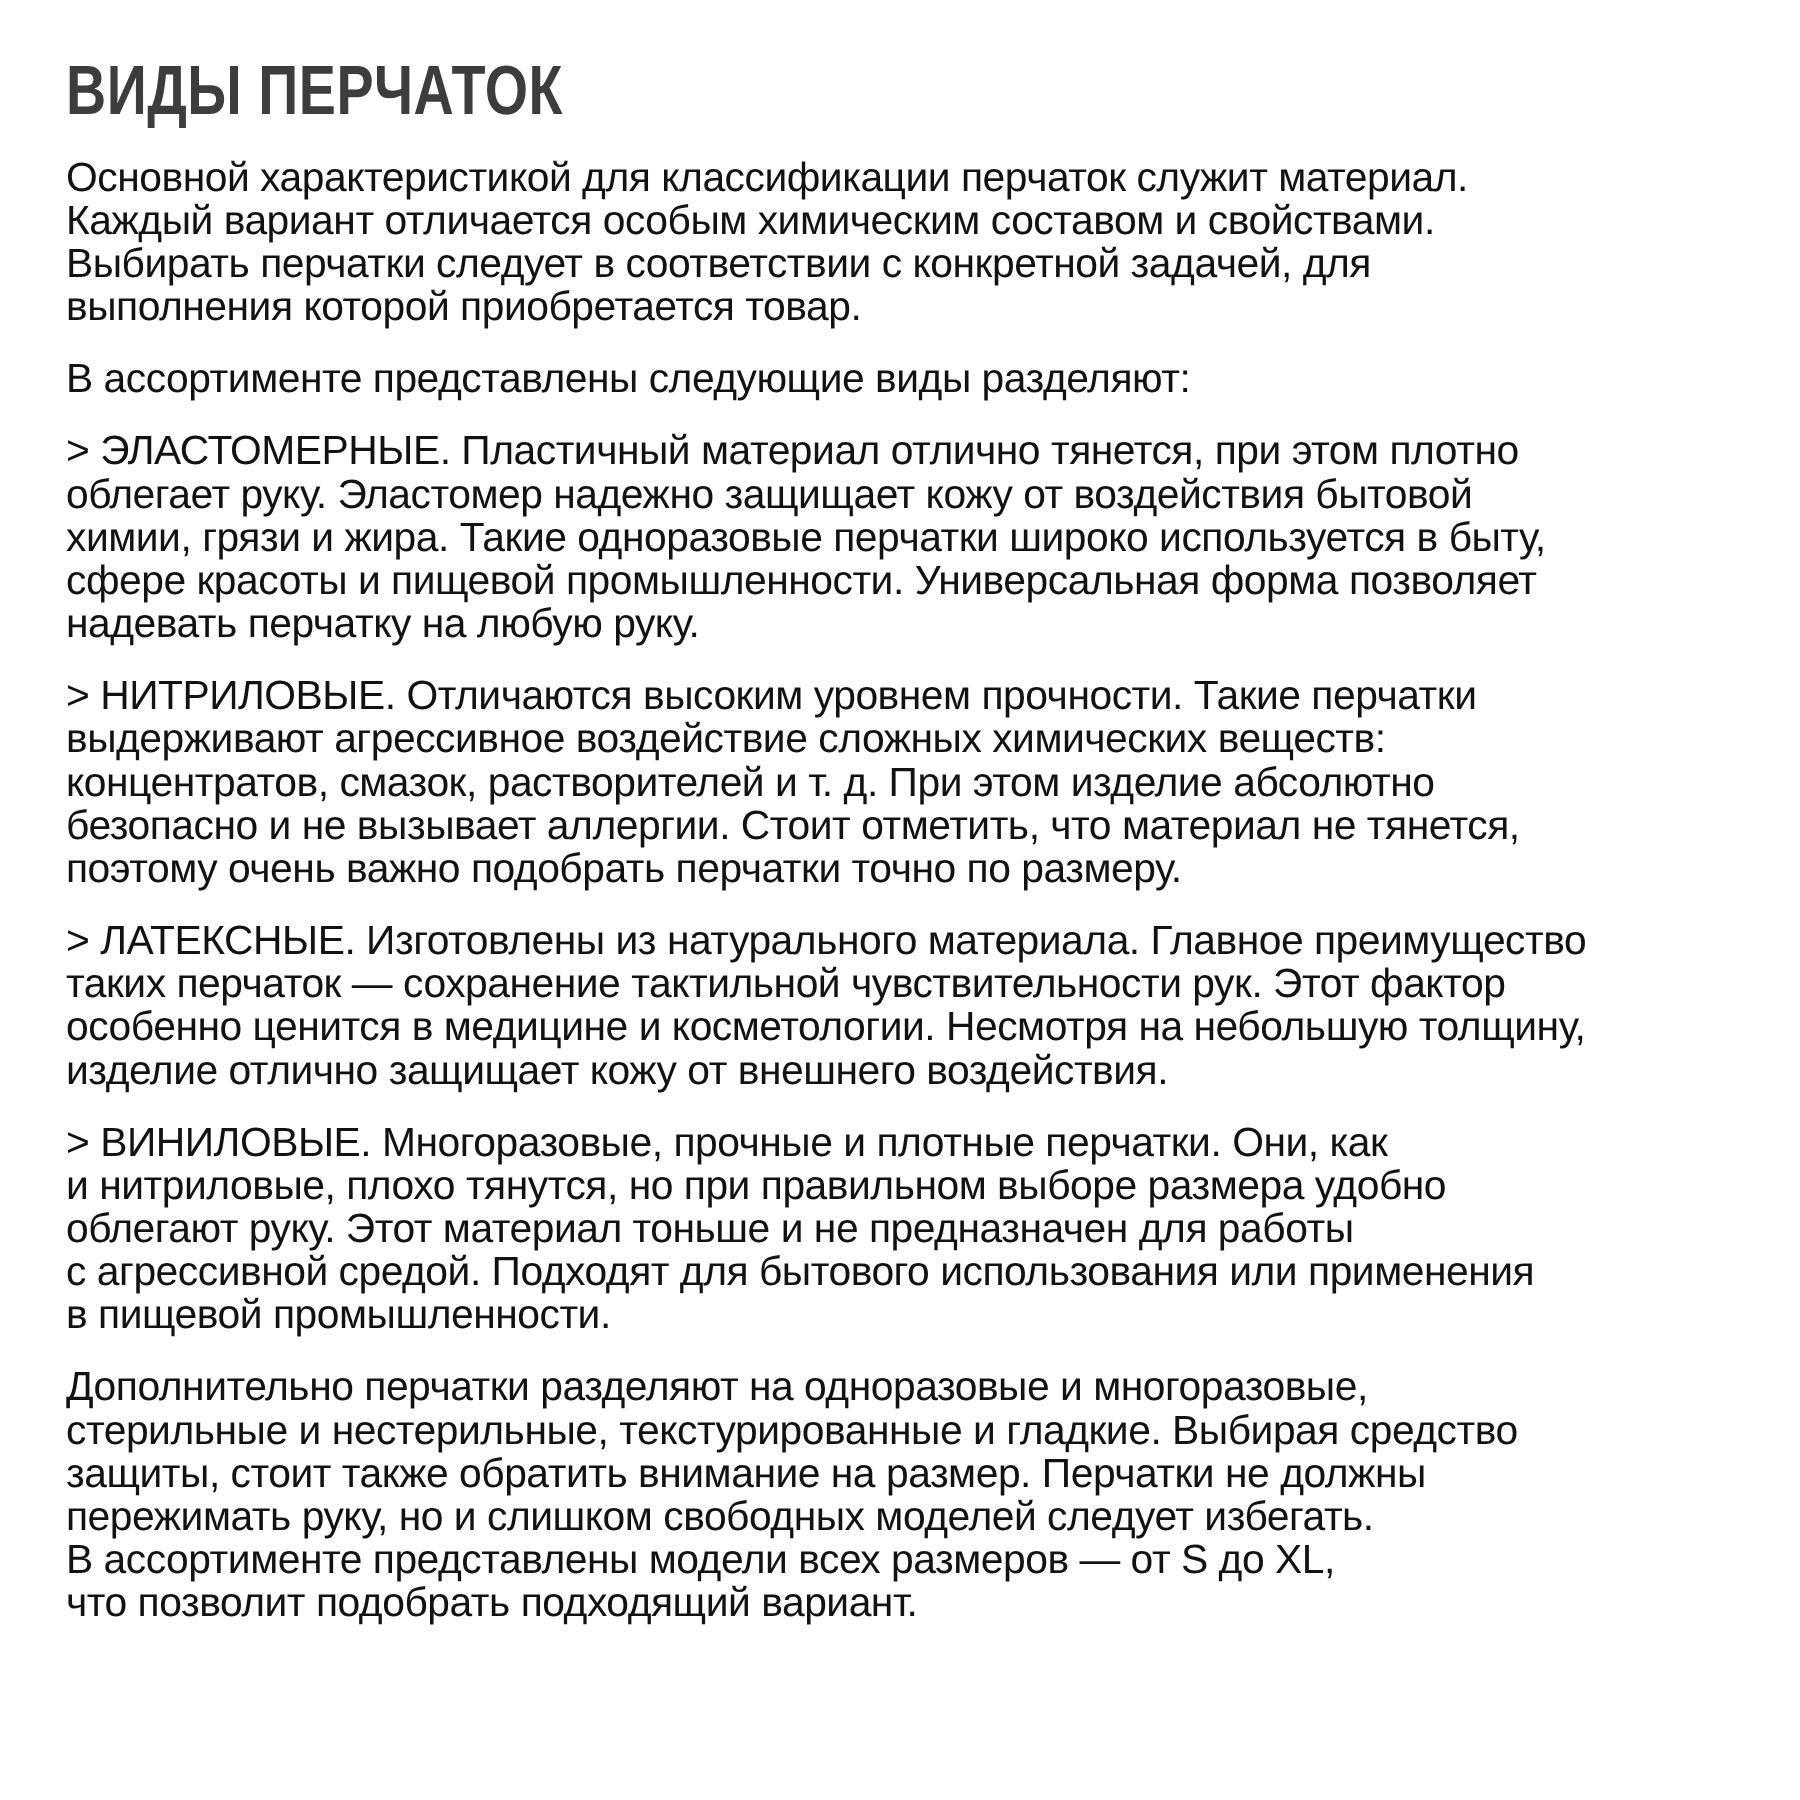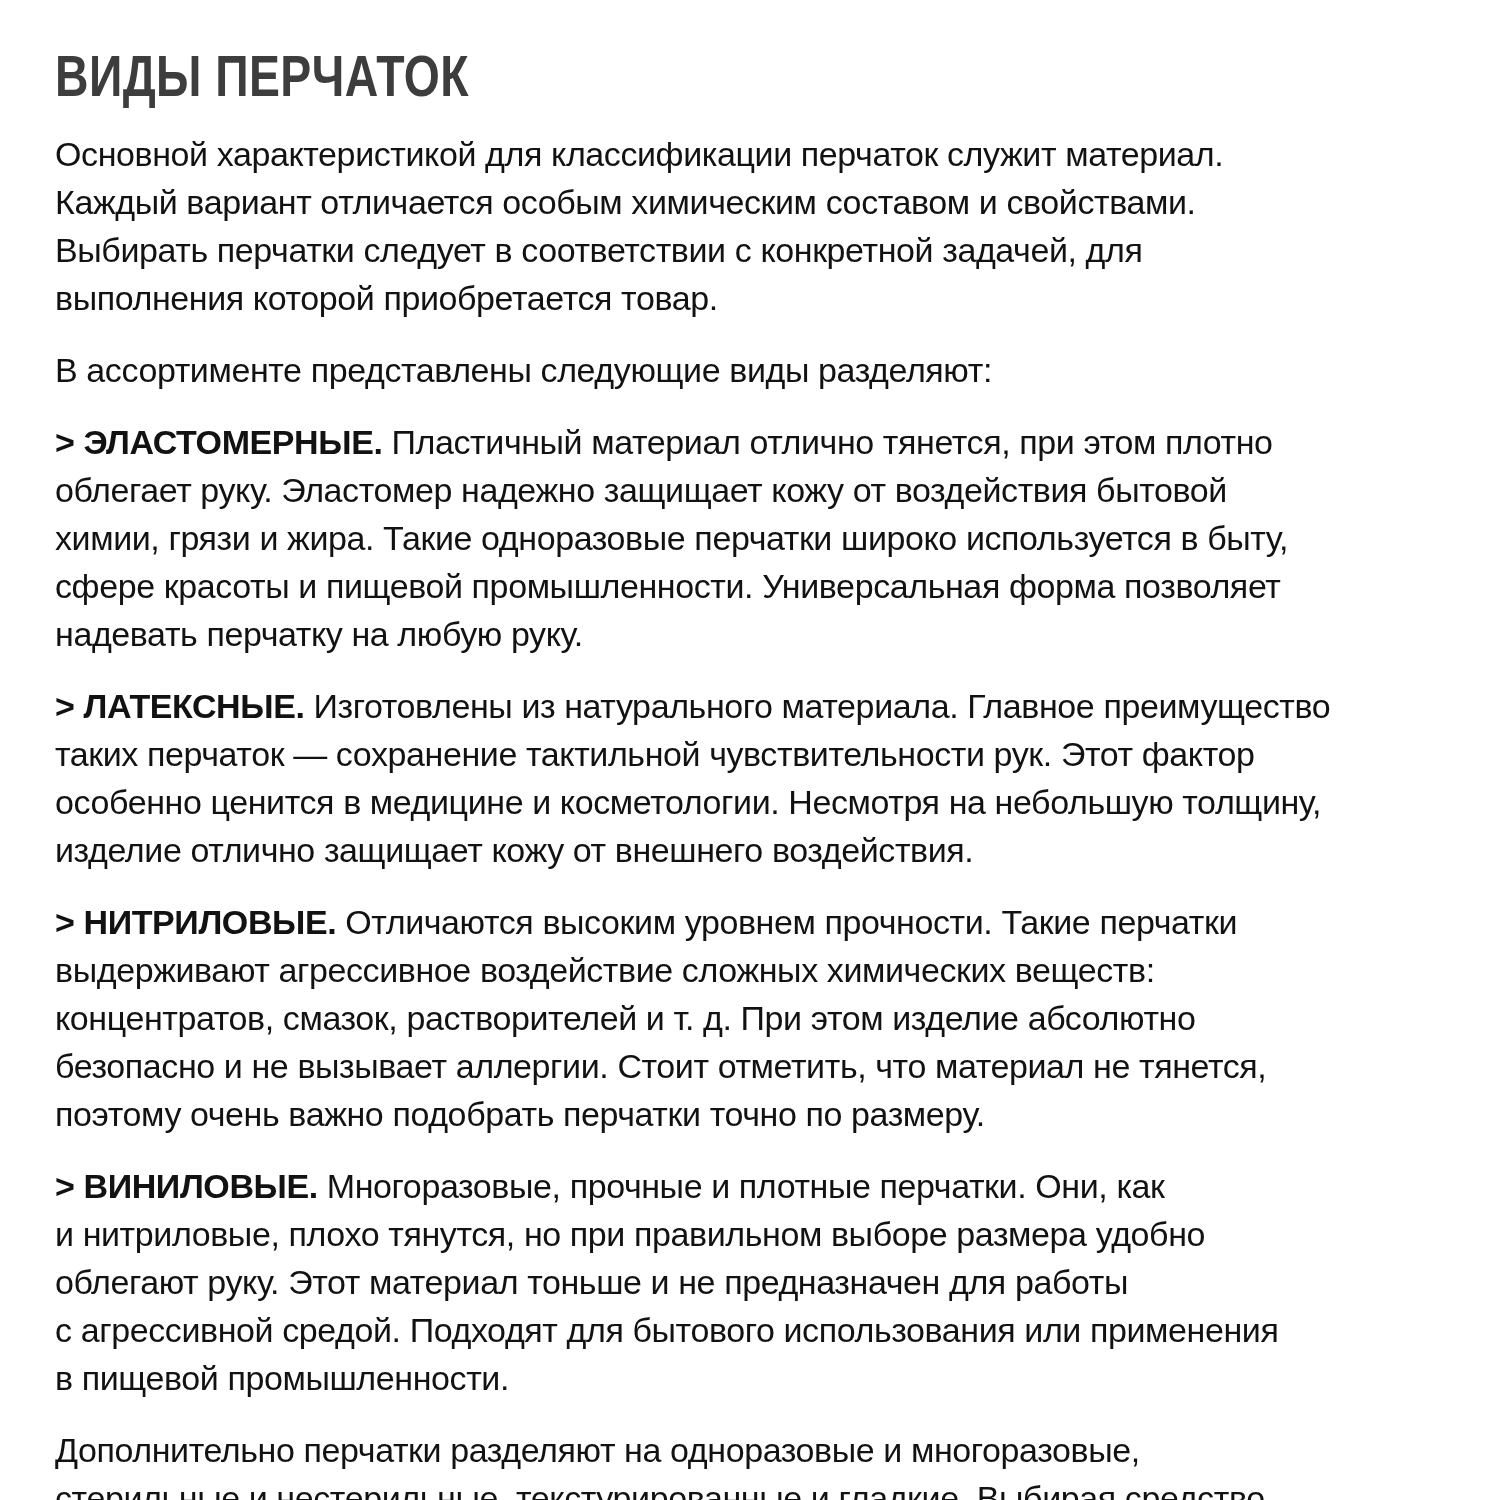--- a/index.html
+++ b/index.html
@@ -27,27 +27,27 @@
     font-weight: bold;
     color: #3d3d3d;
     letter-spacing: 0.5px;
     white-space: nowrap;
     transform: scaleX(0.8);
     transform-origin: left center;
   }
   p.doc-par {
     margin: 0 0 24px 0;
     font-size: 34px;
-    line-height: 48px;
+    line-height: 36px;
     letter-spacing: -0.4px;
     white-space: pre-line;
     color: #121212;
   }
   p.doc-par strong.sec-label {
-    font-weight: bold;
+    font-weight: normal;
     color: #121212;
   }
 </style>
 </head>
 <body>
 
 <div class="page">
 
   <h1 class="doc-title">ВИДЫ ПЕРЧАТОК</h1>
 
@@ -57,30 +57,30 @@
 выполнения которой приобретается товар.</p>
 
   <p class="doc-par">В ассортименте представлены следующие виды разделяют:</p>
 
   <p class="doc-par"><strong class="sec-label">&gt; ЭЛАСТОМЕРНЫЕ.</strong><span> Пластичный материал отлично тянется, при этом плотно
 облегает руку. Эластомер надежно защищает кожу от воздействия бытовой
 химии, грязи и жира. Такие одноразовые перчатки широко используется в быту,
 сфере красоты и пищевой промышленности. Универсальная форма позволяет
 надевать перчатку на любую руку.</span></p>
 
-  <p class="doc-par"><strong class="sec-label">&gt; ЛАТЕКСНЫЕ.</strong><span> Изготовлены из натурального материала. Главное преимущество
-таких перчаток — сохранение тактильной чувствительности рук. Этот фактор
-особенно ценится в медицине и косметологии. Несмотря на небольшую толщину,
-изделие отлично защищает кожу от внешнего воздействия.</span></p>
-
   <p class="doc-par"><strong class="sec-label">&gt; НИТРИЛОВЫЕ.</strong><span> Отличаются высоким уровнем прочности. Такие перчатки
 выдерживают агрессивное воздействие сложных химических веществ:
 концентратов, смазок, растворителей и т. д. При этом изделие абсолютно
 безопасно и не вызывает аллергии. Стоит отметить, что материал не тянется,
 поэтому очень важно подобрать перчатки точно по размеру.</span></p>
+
+  <p class="doc-par"><strong class="sec-label">&gt; ЛАТЕКСНЫЕ.</strong><span> Изготовлены из натурального материала. Главное преимущество
+таких перчаток — сохранение тактильной чувствительности рук. Этот фактор
+особенно ценится в медицине и косметологии. Несмотря на небольшую толщину,
+изделие отлично защищает кожу от внешнего воздействия.</span></p>
 
   <p class="doc-par"><strong class="sec-label">&gt; ВИНИЛОВЫЕ.</strong><span> Многоразовые, прочные и плотные перчатки. Они, как
 и нитриловые, плохо тянутся, но при правильном выборе размера удобно
 облегают руку. Этот материал тоньше и не предназначен для работы
 с агрессивной средой. Подходят для бытового использования или применения
 в пищевой промышленности.</span></p>
 
 
   <p class="doc-par">Дополнительно перчатки разделяют на одноразовые и многоразовые,
 стерильные и нестерильные, текстурированные и гладкие. Выбирая средство

